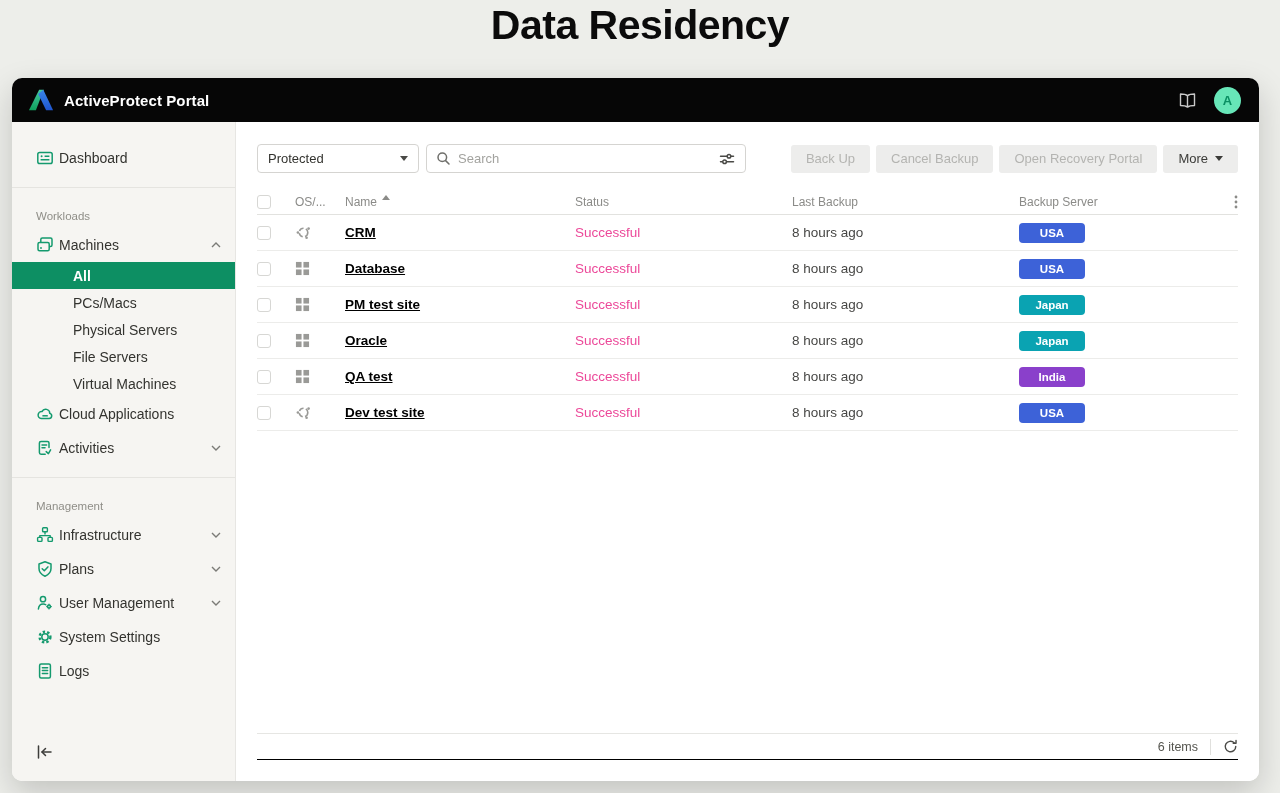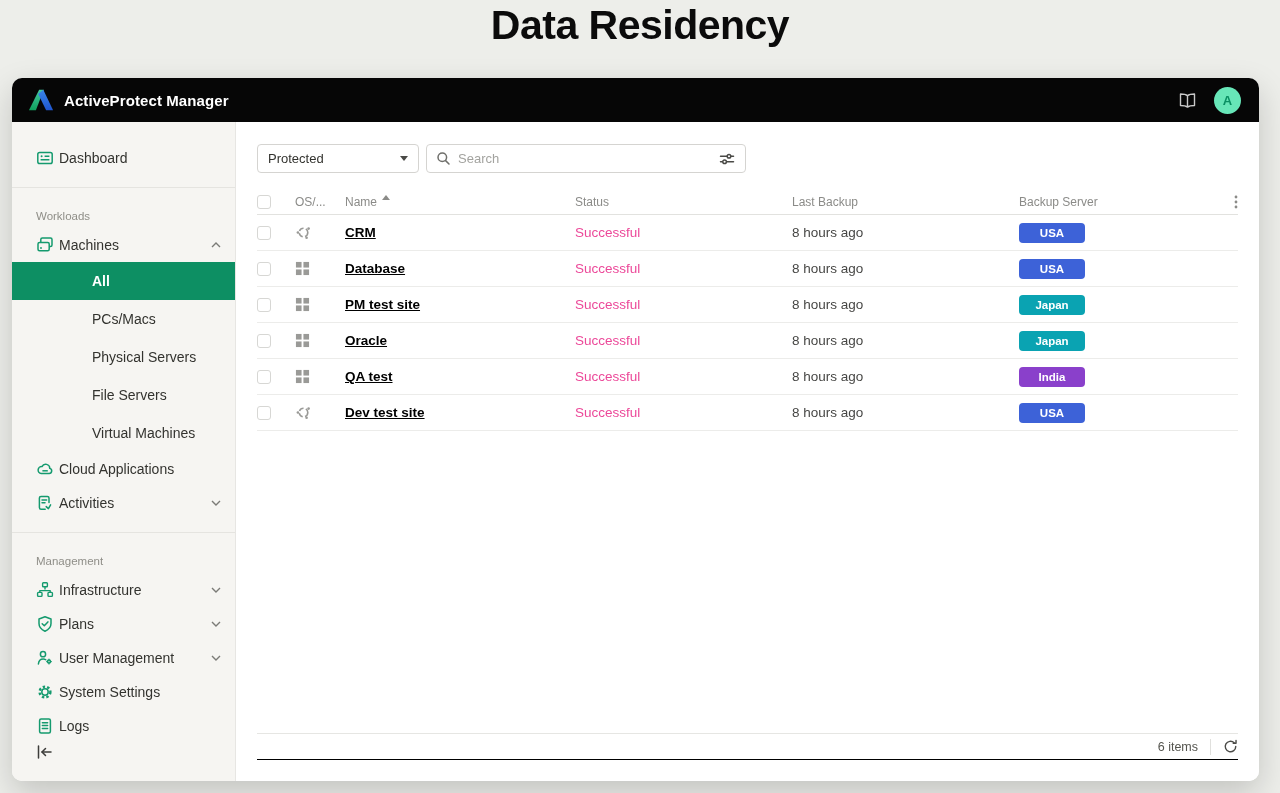--- a/index.html
+++ b/index.html
@@ -15,21 +15,21 @@
   .header-right { margin-left:auto; display:flex; align-items:center; gap:16px; }
   .avatar { width:27px; height:27px; border-radius:50%; background:#67e6b8; color:#0a8f63; font-size:13px; font-weight:700; display:flex; align-items:center; justify-content:center; }
 
   
   .app-body { flex:1; display:flex; min-height:0; }
 
   
   .sidebar { width:224px; background:#f6f5f2; border-right:1px solid #e7e6e3; display:flex; flex-direction:column; padding-top:19px; font-size:14px; color:#33332f; }
   .side-item { height:34px; display:flex; align-items:center; padding:0 14px 0 24px; gap:5px; cursor:default; }
   .side-item .lbl { flex:1; }
-  .side-sub { height:38px; display:flex; align-items:center; padding-left:80px; }
+  .side-sub { height:27px; display:flex; align-items:center; padding-left:61px; }
   .side-sub.selected { background:#0d8f63; color:#ffffff; font-weight:700; }
   .side-divider { height:1px; background:#e5e4e0; margin:12px 0; }
   .side-section { font-size:11.5px; color:#8f8e88; padding:10px 0 6px 24px; }
   .chev { flex:0 0 auto; }
   .side-bottom { margin-top:auto; padding:0 0 18px 24px; }
 
   
   .content { flex:1; display:flex; flex-direction:column; background:#fff; min-width:0; }
 
   .toolbar { display:flex; align-items:center; margin:22px 21px 0 21px; height:29px; flex:0 0 29px; }
@@ -85,21 +85,21 @@
             </linearGradient>
           <linearGradient id="gblue" x1="0" y1="0" x2="0" y2="1">
               <stop offset="0" stop-color="#3a86e8"></stop>
               <stop offset="1" stop-color="#1f55cf"></stop>
             </linearGradient>
         </defs>
         <polygon points="12,1 17,1 8.5,23 1,23" fill="url(#gteal)"></polygon>
         <polygon points="16.5,1 27,23 19.5,23 11,5.5" fill="url(#gblue)"></polygon>
       </svg>
     </span>
-    <span class="brand-name">ActiveProtect Manager</span>
+    <span class="brand-name">ActiveProtect Portal</span>
     <div class="header-right">
       <span>
         <svg width="21" height="17" viewBox="0 0 20 17" fill="none" stroke="#c9c9c9" stroke-width="1.4" stroke-linejoin="round">
           <path d="M10,3.6 C8.5,2.4 6.5,2 3,2 v11.5 c3.5,0 5.5,0.4 7,1.6 c1.5,-1.2 3.5,-1.6 7,-1.6 V2 c-3.5,0 -5.5,0.4 -7,1.6 Z"></path>
           <line x1="10" y1="3.8" x2="10" y2="15"></line>
         </svg>
       </span>
       <span class="avatar">A</span>
     </div>
   </div>
@@ -276,20 +276,29 @@
           <input type="text" value="" placeholder="Search" style="">
           <span>
             <svg width="16" height="14" viewBox="0 0 16 14" fill="none" stroke="#4a4a47" stroke-width="1.5" stroke-linecap="round">
               <line x1="1.5" y1="4.2" x2="14.5" y2="4.2"></line>
               <circle cx="10" cy="4.2" r="1.8" fill="#fff"></circle>
               <line x1="1.5" y1="9.8" x2="14.5" y2="9.8"></line>
               <circle cx="5.6" cy="9.8" r="1.8" fill="#fff"></circle>
             </svg>
           </span>
         </div>
+        <div class="btn-group">
+          <button class="btn disabled">Back Up</button>
+          <button class="btn disabled">Cancel Backup</button>
+          <button class="btn disabled">Open Recovery Portal</button>
+          <button class="btn enabled">
+            <span>More</span>
+            <span class="caret"></span>
+          </button>
+        </div>
       </div>
 
       <div class="table">
         <div class="thead">
           <span class="col-cb">
               <span class="cb"></span>
             </span>
           <span class="col-os">OS/...</span>
           <span class="col-name">
             <span>Name</span>

